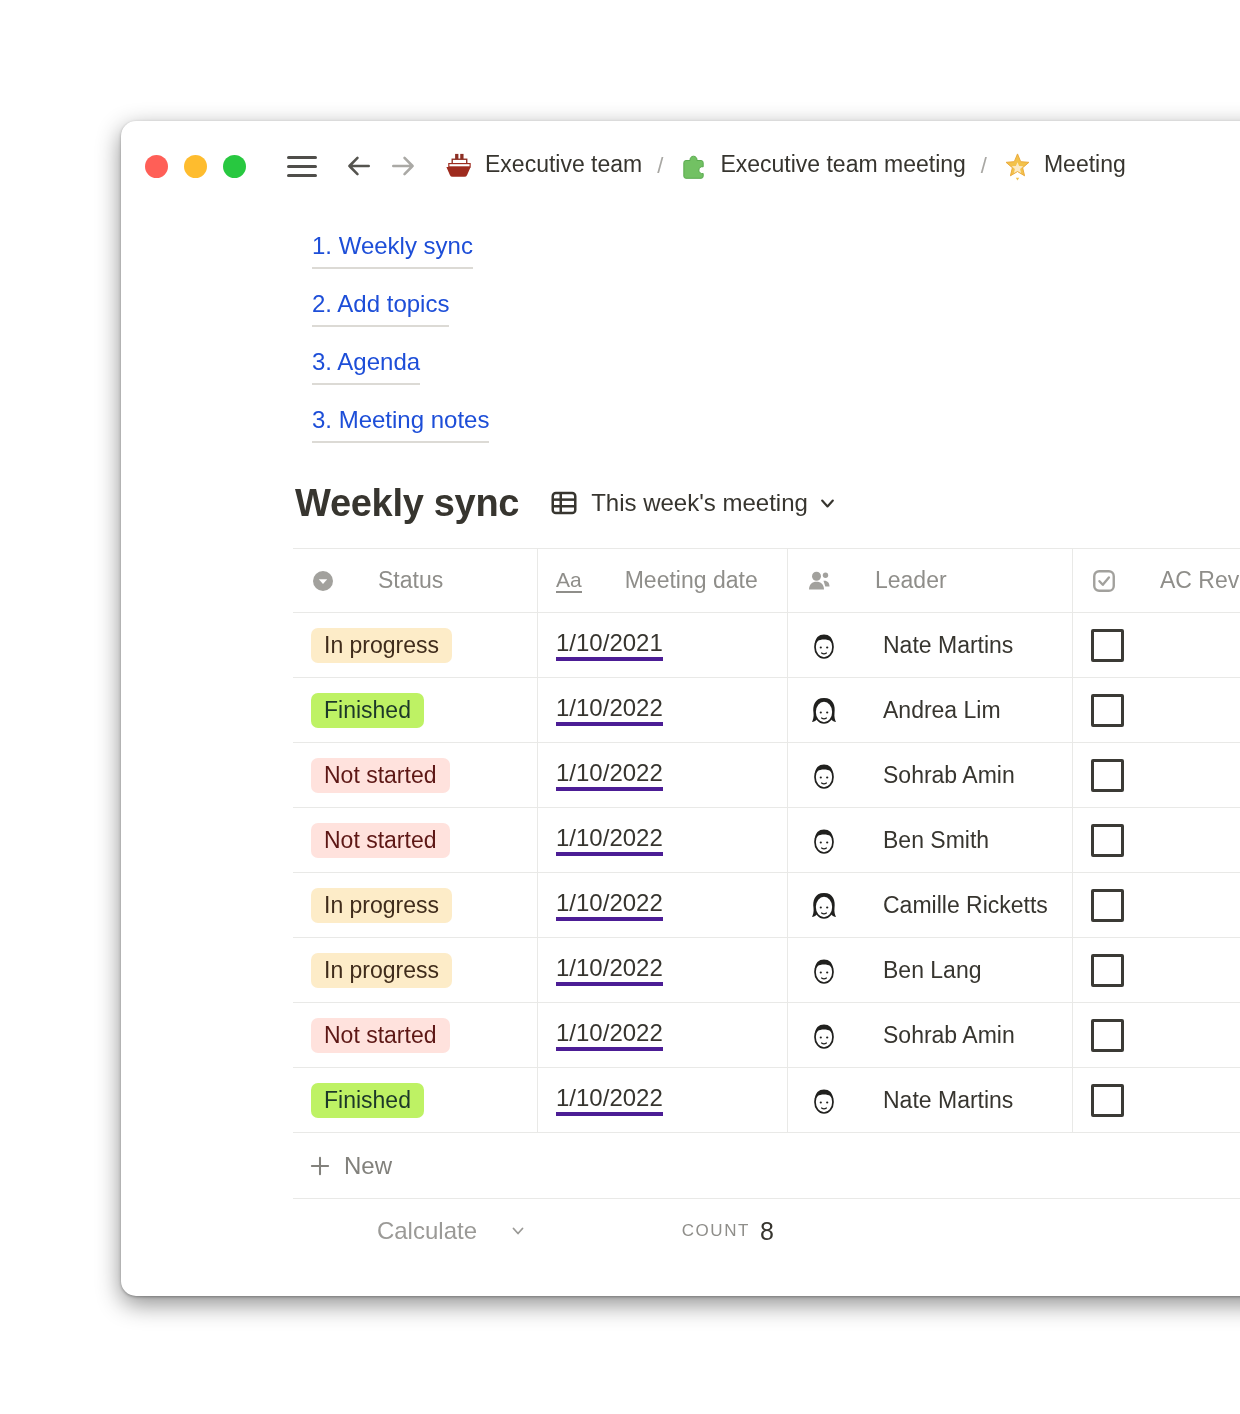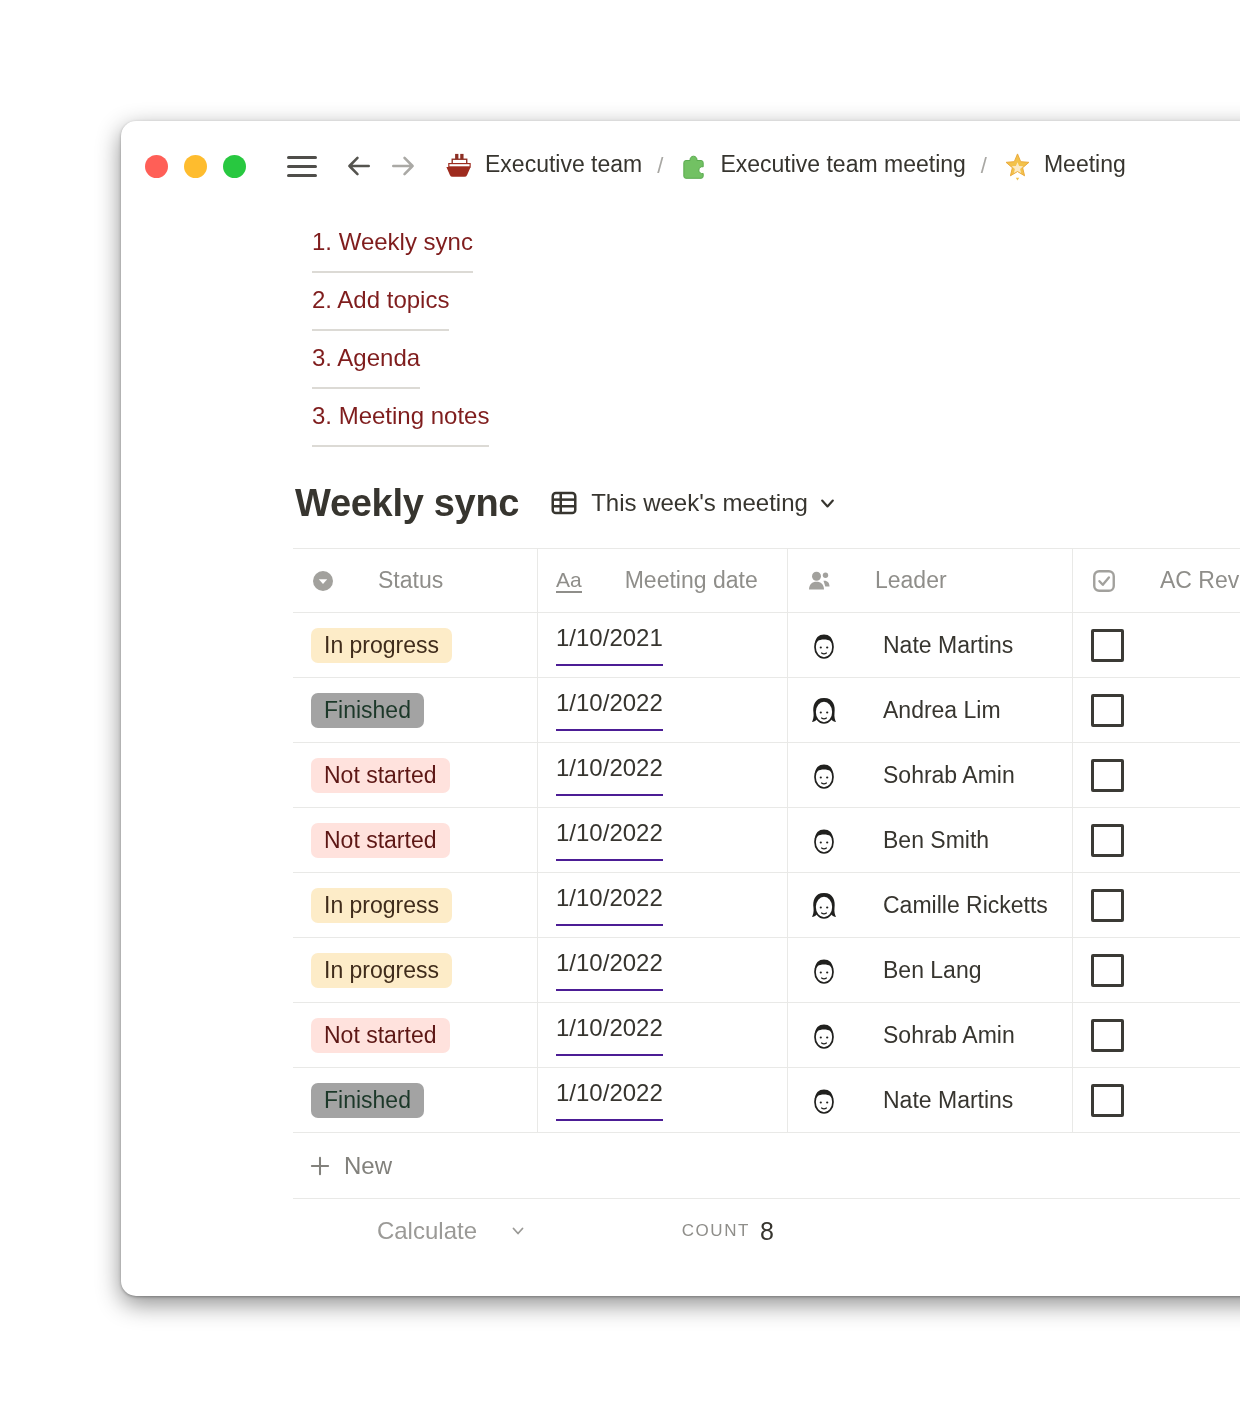--- a/index.html
+++ b/index.html
@@ -22,43 +22,43 @@
   .hamburger .bar{height:3px;background:#4f4e4a;border-radius:1.5px;}
   .nav-arrow{margin-left:26px;width:30px;height:30px;cursor:pointer;flex:none;}
   .nav-arrow.fwd{margin-left:16px;}
   .crumbs{display:flex;align-items:center;margin-left:24px;font-size:23px;color:#37352f;white-space:nowrap;}
   .crumb{display:flex;cursor:pointer;}
   .crumb .ic{width:31px;height:31px;margin-right:11px;flex:none;}
   .crumb-sep{margin:0 15px;color:#a8a7a3;font-size:22px;}
   
   .toc{position:absolute;left:191px;top:100px;}
   .toc-item{height:58px;display:flex;align-items:center;}
-  .toc-link{font-size:24px;color:#7f1d1d;border-bottom:2px solid #dcdad5;padding-bottom:15px;cursor:pointer;text-align:center;}
+  .toc-link{font-size:24px;color:#1d4ed8;border-bottom:2px solid #dcdad5;padding-bottom:7px;cursor:pointer;text-align:center;}
   
   .section-head{position:absolute;left:174px;top:356px;height:52px;display:flex;align-items:center;}
   .page-title{font-size:38px;font-weight:700;letter-spacing:-.3px;color:#37352f;}
   .view-tab{display:flex;align-items:center;margin-left:30px;cursor:pointer;}
   .view-tab .tbl-ic{width:30px;height:30px;margin-right:12px;flex:none;}
   .view-name{font-size:24px;font-weight:400;color:#37352f;}
   .view-tab .chev{width:19px;height:19px;margin-left:10px;flex:none;}
   
   .table{position:absolute;left:172px;top:427px;width:1110px;}
   .thead,.tr{display:flex;box-sizing:border-box;}
   .thead{height:65px;border-top:1px solid #e9e9e7;border-bottom:1px solid #e9e9e7;}
   .tr{height:65px;border-bottom:1px solid #e9e9e7;}
   .th,.td{display:flex;align-items:center;padding-left:18px;box-sizing:border-box;border-right:1px solid #e9e9e7;flex:none;gap:27px;}
   .c1{width:245px}.c2{width:250px}.c3{width:285px}.c4{width:330px;border-right:none}
   .th{color:#8f8e8a;font-size:23px;cursor:pointer;}
   .th .ic{margin-right:16px;display:flex;align-items:center;}
   .aa-glyph{font-size:21px;color:#8f8e8a;border-bottom:2px solid #8f8e8a;line-height:1;padding-bottom:1px;}
   .badge{font-size:23px;padding:4px 13px;border-radius:7px;cursor:pointer;white-space:nowrap;}
   .badge[data-variant="yellow"]{background:#fdecc8;color:#402c1b;}
-  .badge[data-variant="green"]{background:#a3a3a3;color:#1c3829;}
+  .badge[data-variant="green"]{background:#bef264;color:#1c3829;}
   .badge[data-variant="red"]{background:#ffe2dd;color:#5d1715;}
-  .date-link{font-size:24px;font-weight:500;color:#37352f;border-bottom:2px solid #4c1d95;padding-bottom:12px;cursor:pointer;}
+  .date-link{font-size:24px;font-weight:500;color:#37352f;border-bottom:4px solid #4c1d95;padding-bottom:0;cursor:pointer;}
   .avatar{width:36px;height:36px;margin-right:14px;flex:none;}
   .avatar .hair-long{display:none;}
   .avatar[data-avatar="long-hair"] .hair-long{display:block;}
   .avatar[data-avatar="long-hair"] .hair-short{display:none;}
   .leader-name{font-size:23px;color:#37352f;}
   .cbx{width:33px;height:33px;border:3px solid #3b3a35;border-radius:2px;background:#fff;box-sizing:border-box;cursor:pointer;}
   .new-row{display:flex;align-items:center;height:66px;border-bottom:1px solid #e9e9e7;padding-left:14px;box-sizing:border-box;cursor:pointer;}
   .new-row .plus{width:26px;height:26px;margin-right:11px;flex:none;}
   .new-label{font-size:24px;color:#82817c;}
   .tfoot{display:flex;height:64px;align-items:center;}

